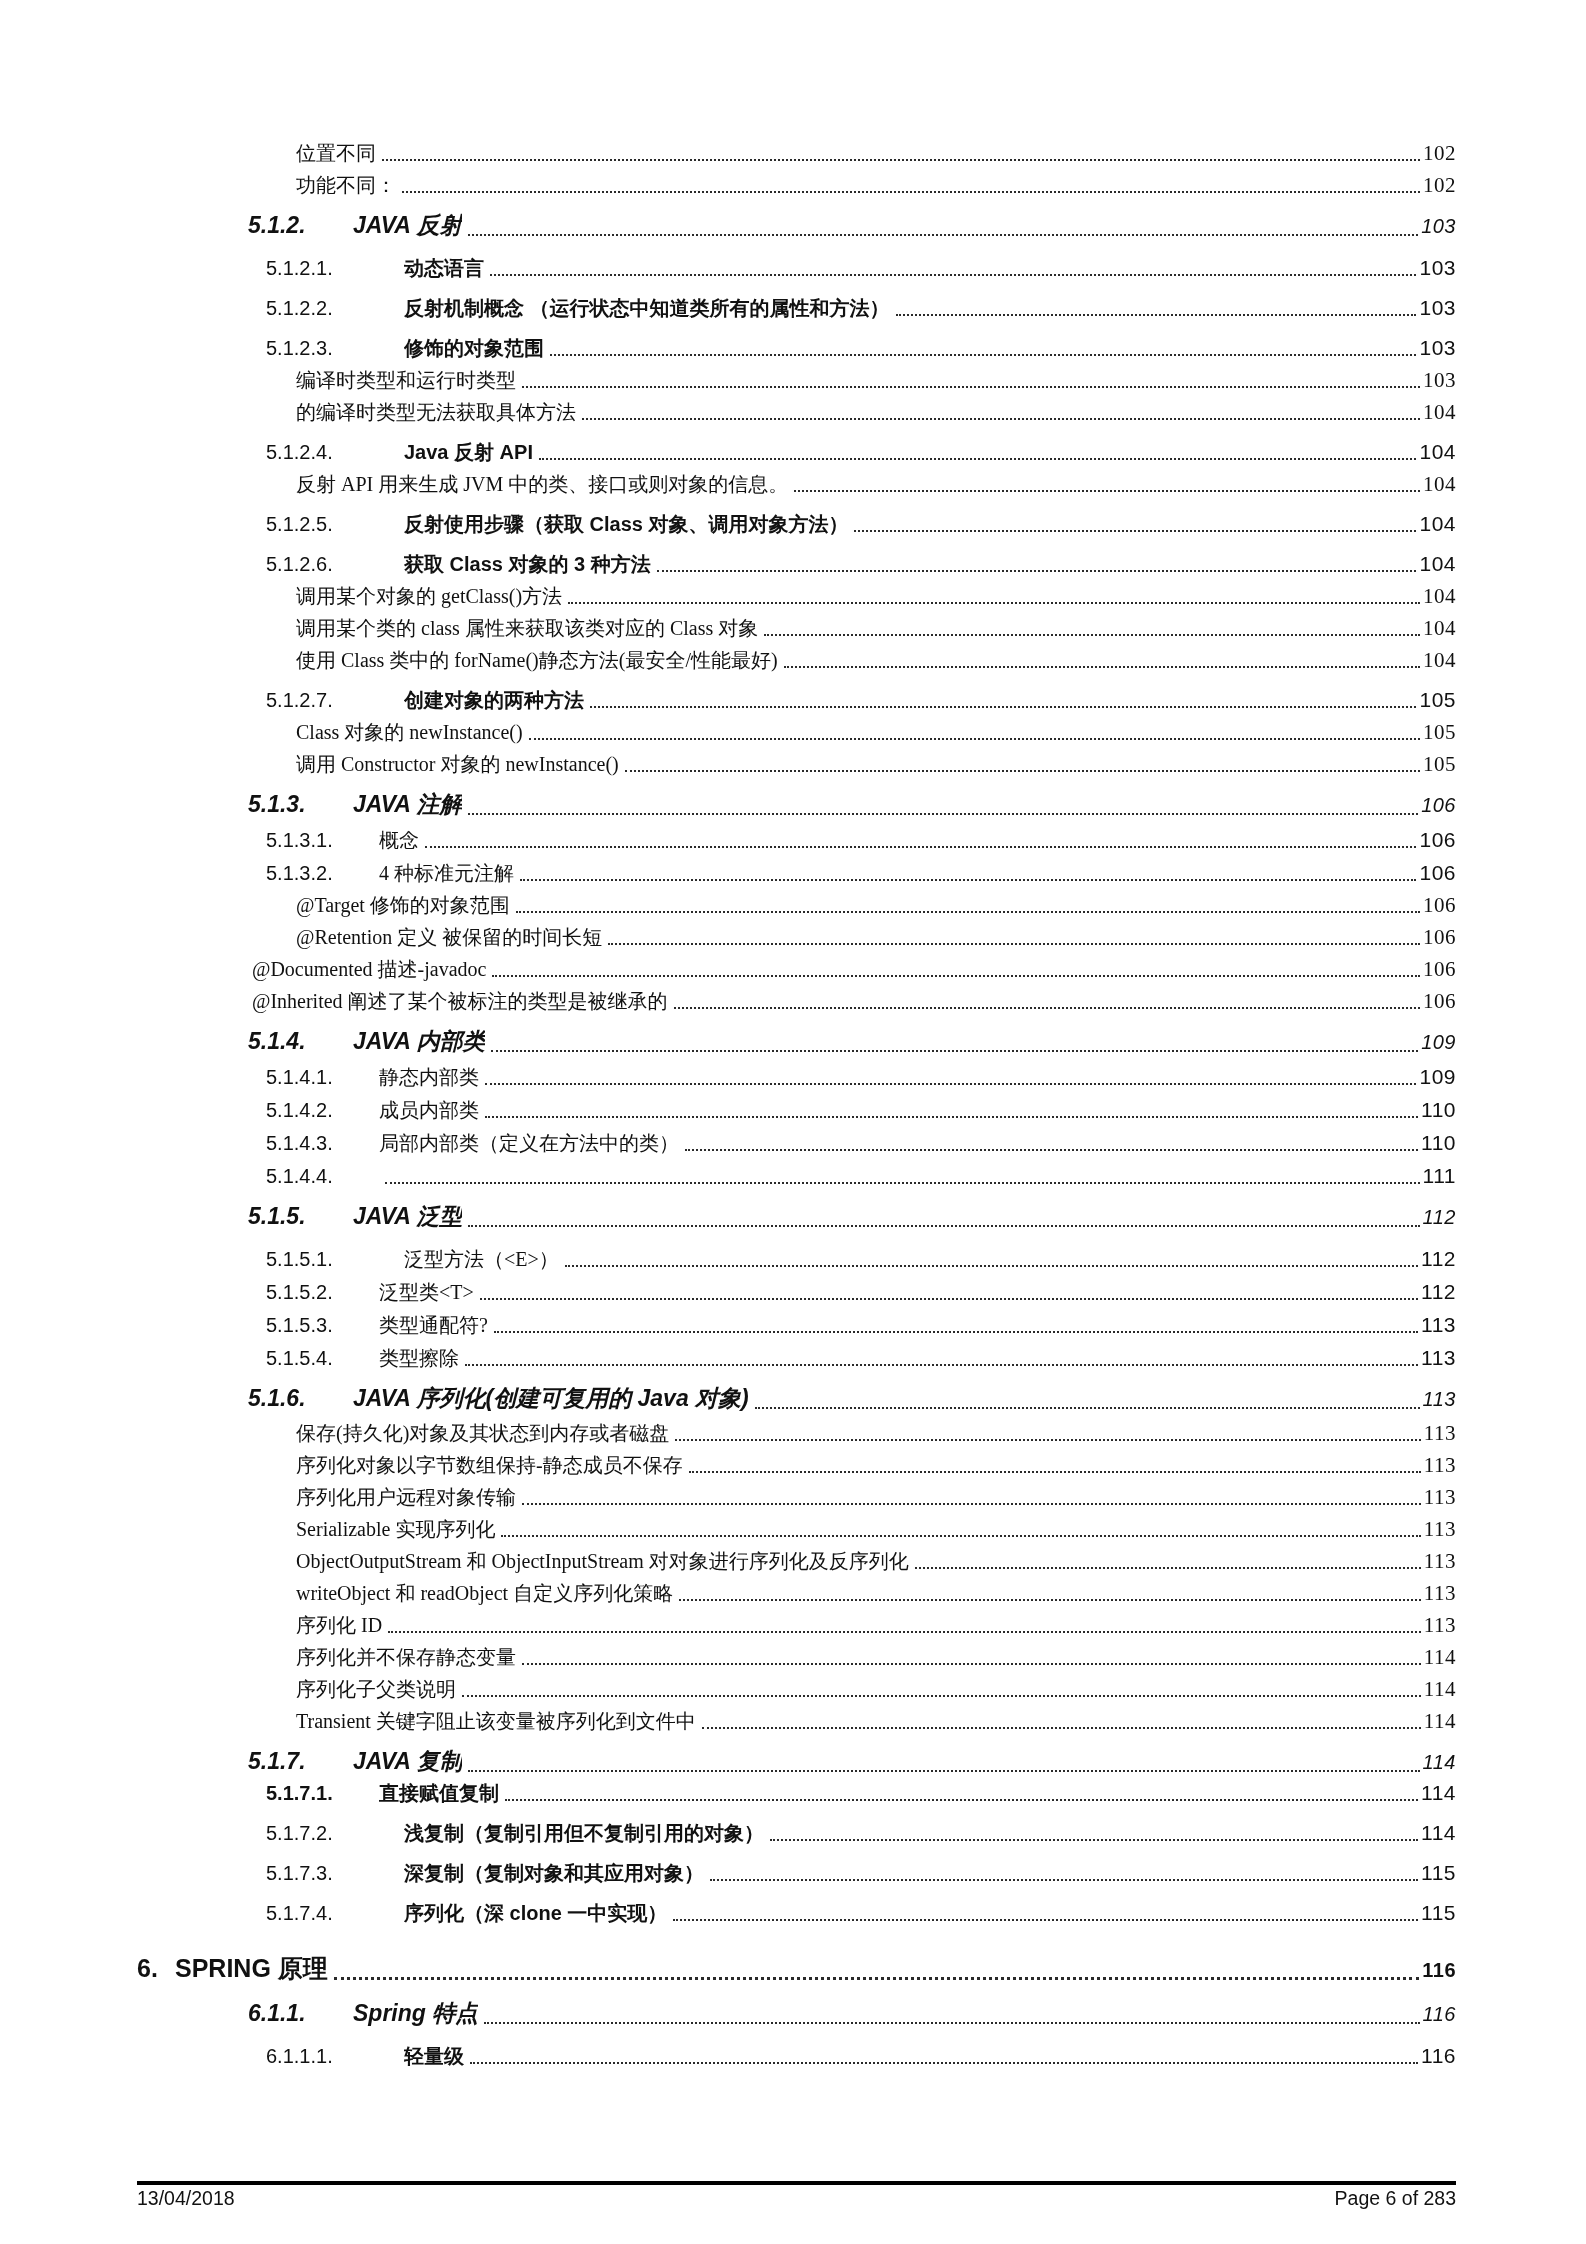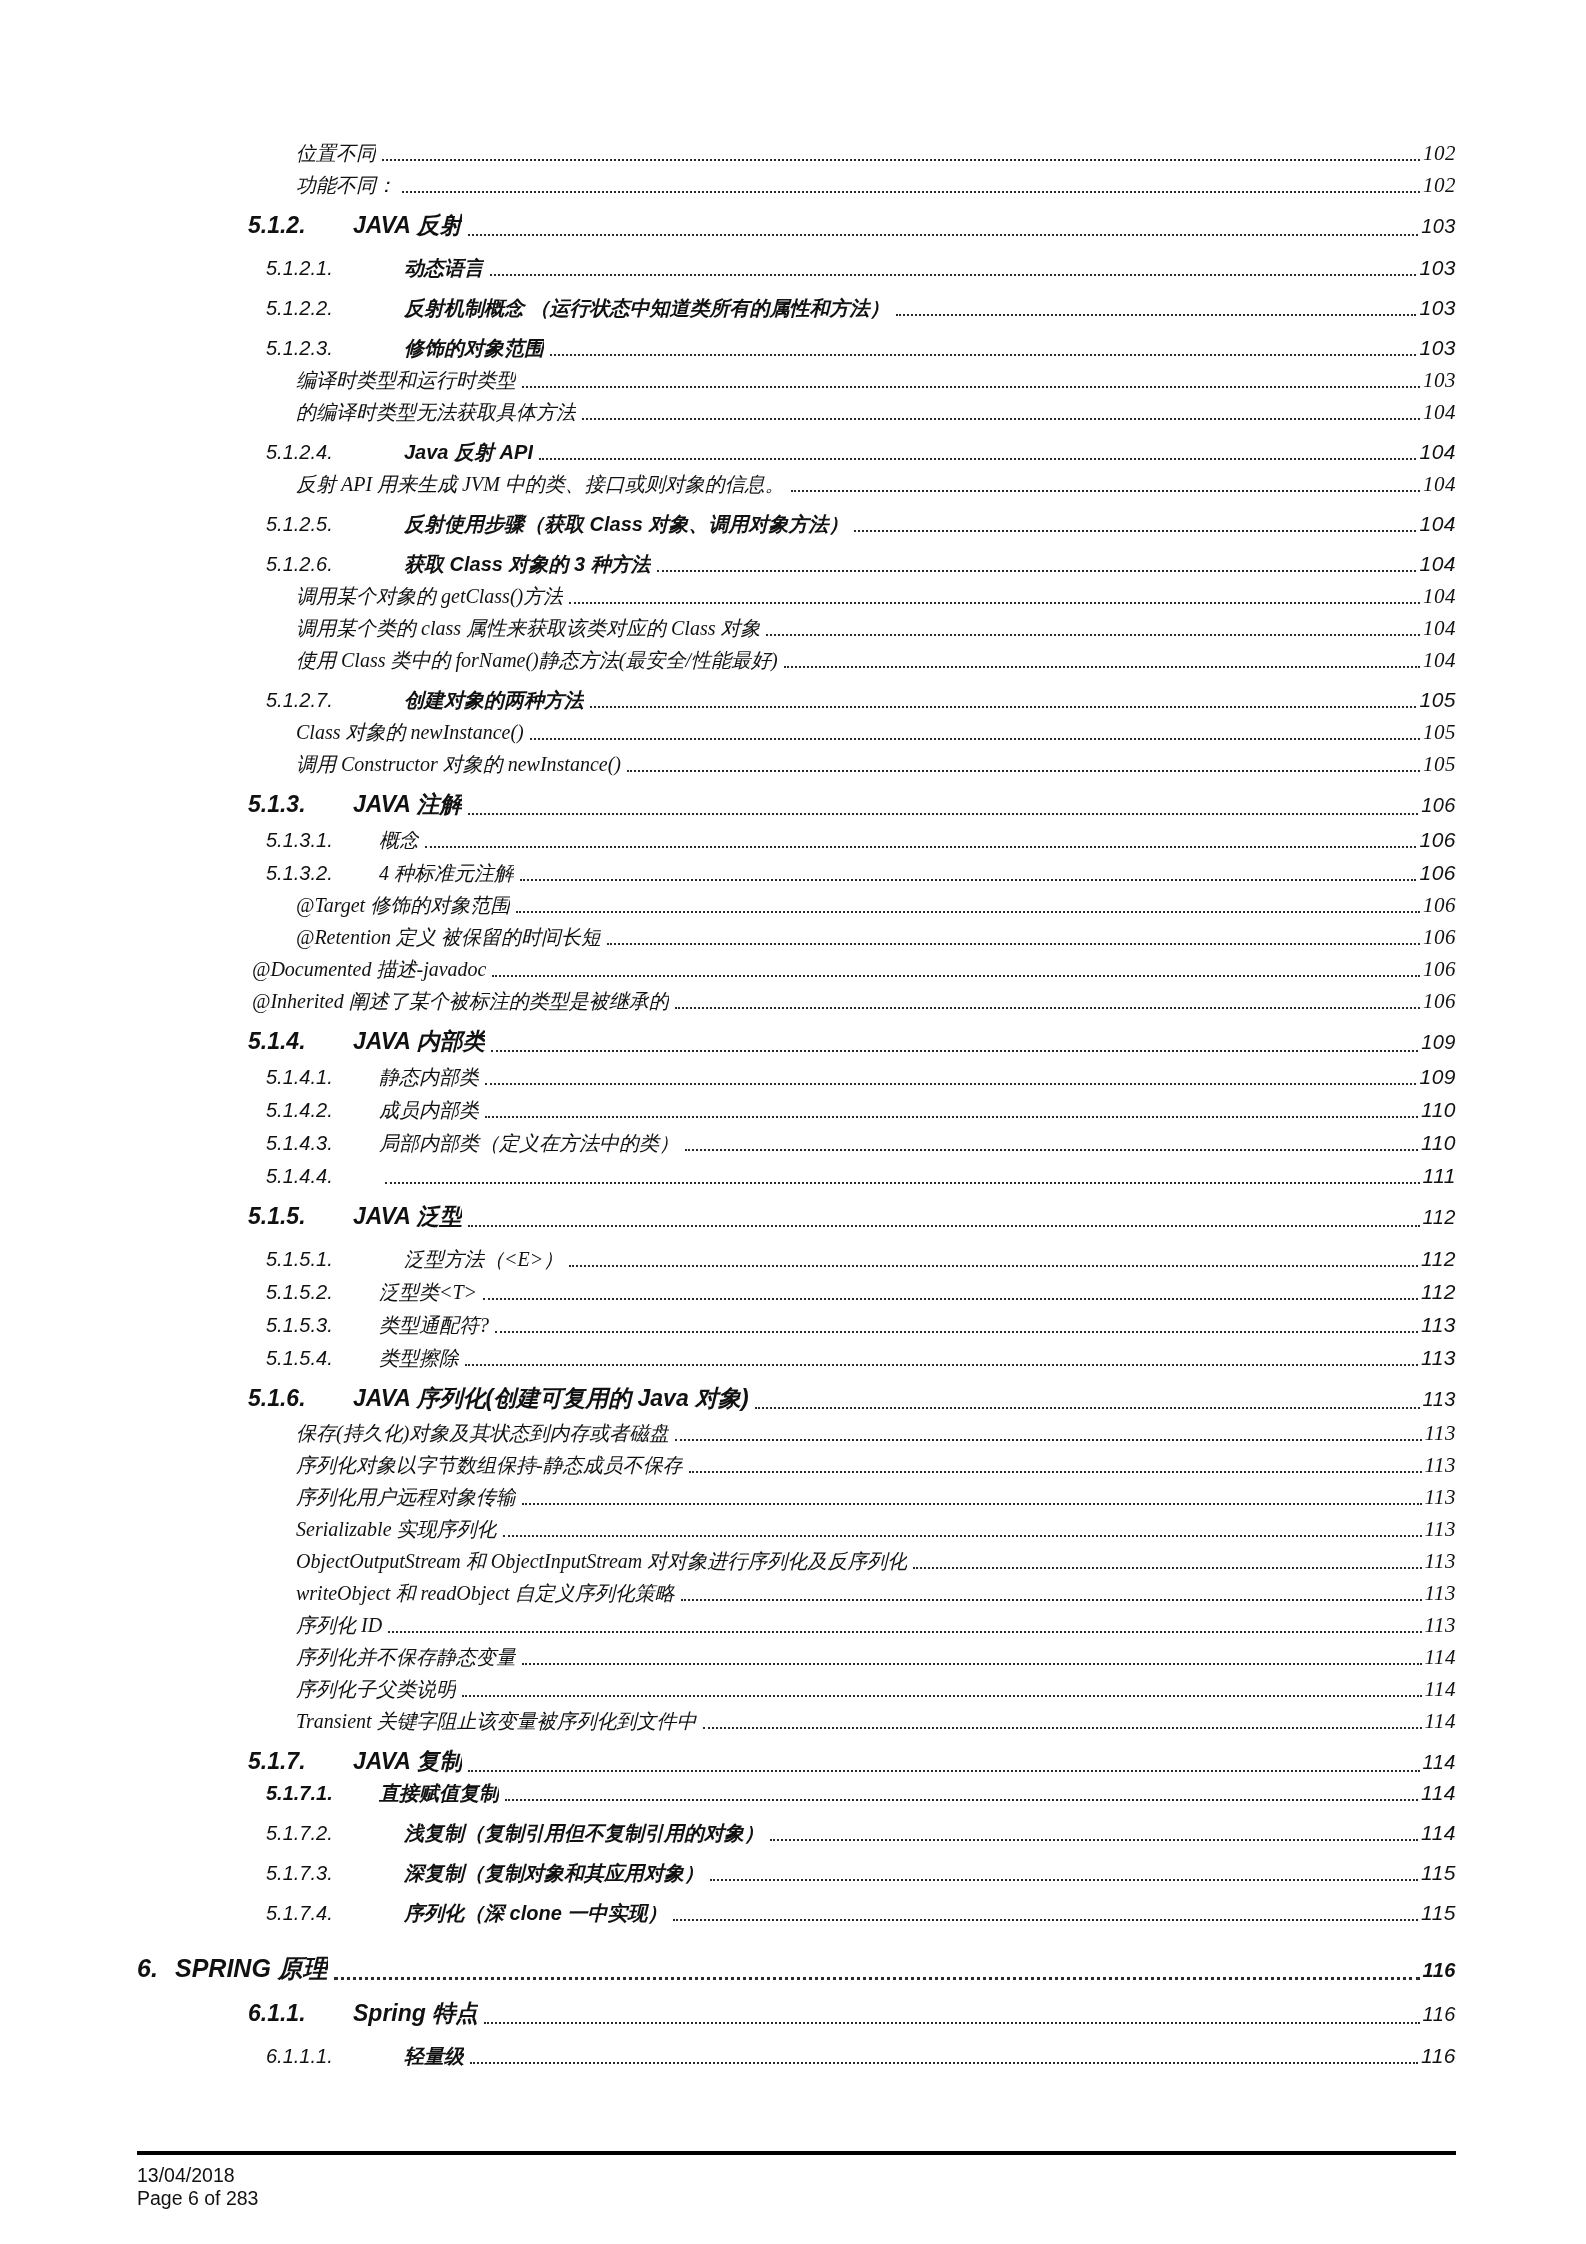--- a/index.html
+++ b/index.html
@@ -17,21 +17,20 @@
   }
 
   #toc-list { width: 100%; }
 
   .row {
     display: flex;
     align-items: baseline;
     margin-top: 5px;
     line-height: 27px;
     font-size: 20px;
-    font-style: italic;
   }
   .row:first-child { margin-top: 0; }
 
   .num {
     flex: 0 0 auto;
     display: inline-block;
     white-space: nowrap;
   }
   .title {
     flex: 0 1 auto;
@@ -97,23 +96,22 @@
   .kind-text { padding-left: 159px; font-family: "Liberation Serif", serif; }
   .kind-text-shallow { padding-left: 115px; font-family: "Liberation Serif", serif; }
 
   
   .footer {
     margin-top: auto;
     border-top: 4px solid #000;
     display: flex;
     justify-content: space-between;
     align-items: baseline;
-    padding-top: 9px;
+    padding-top: 2px;
     font-size: 19.5px;
-    flex-direction: column;
   }
 </style>
 </head>
 <body>
 
 <div id="toc-list">
     <div class="row kind-text">
       <span class="title">位置不同</span>
       <span class="dots"></span>
       <span class="page">102</span>

